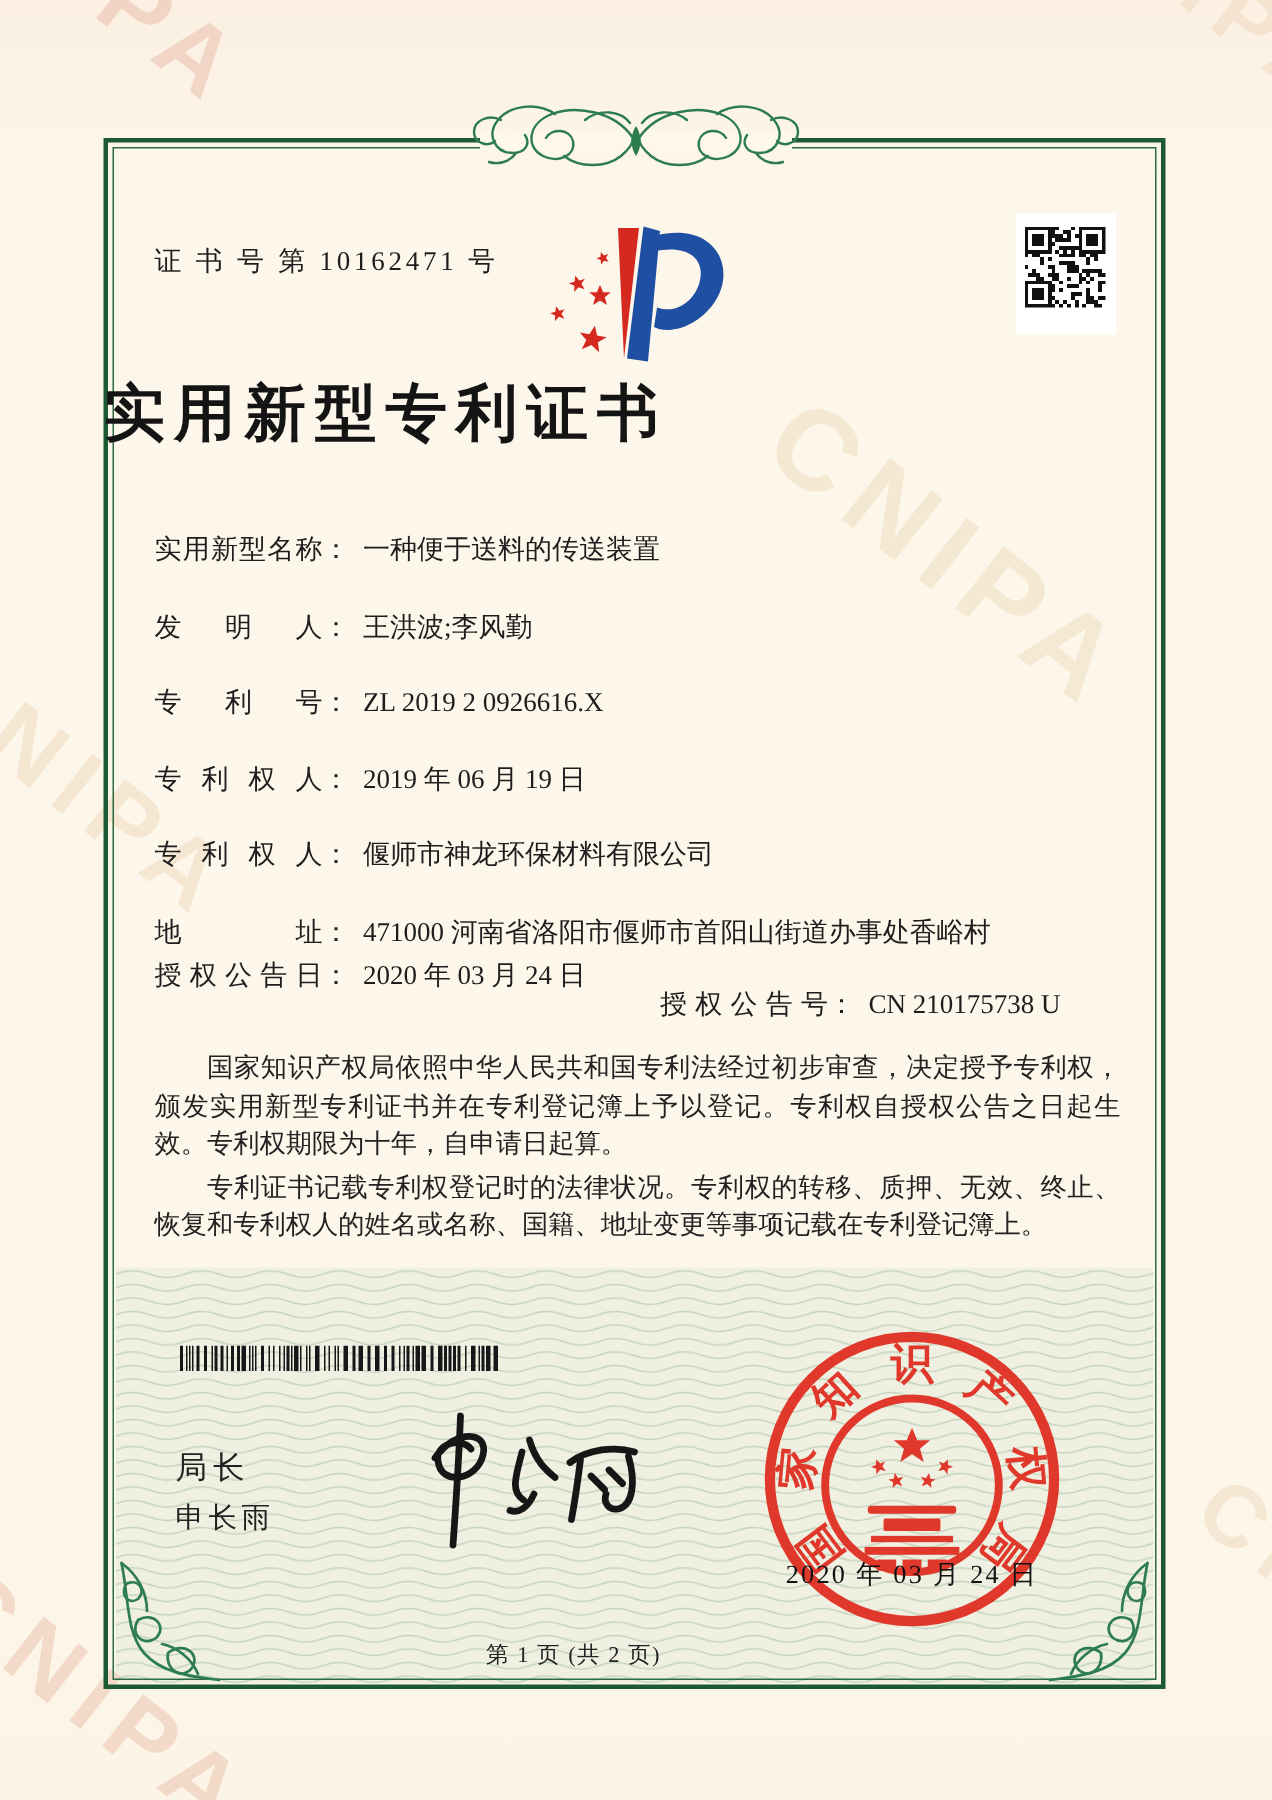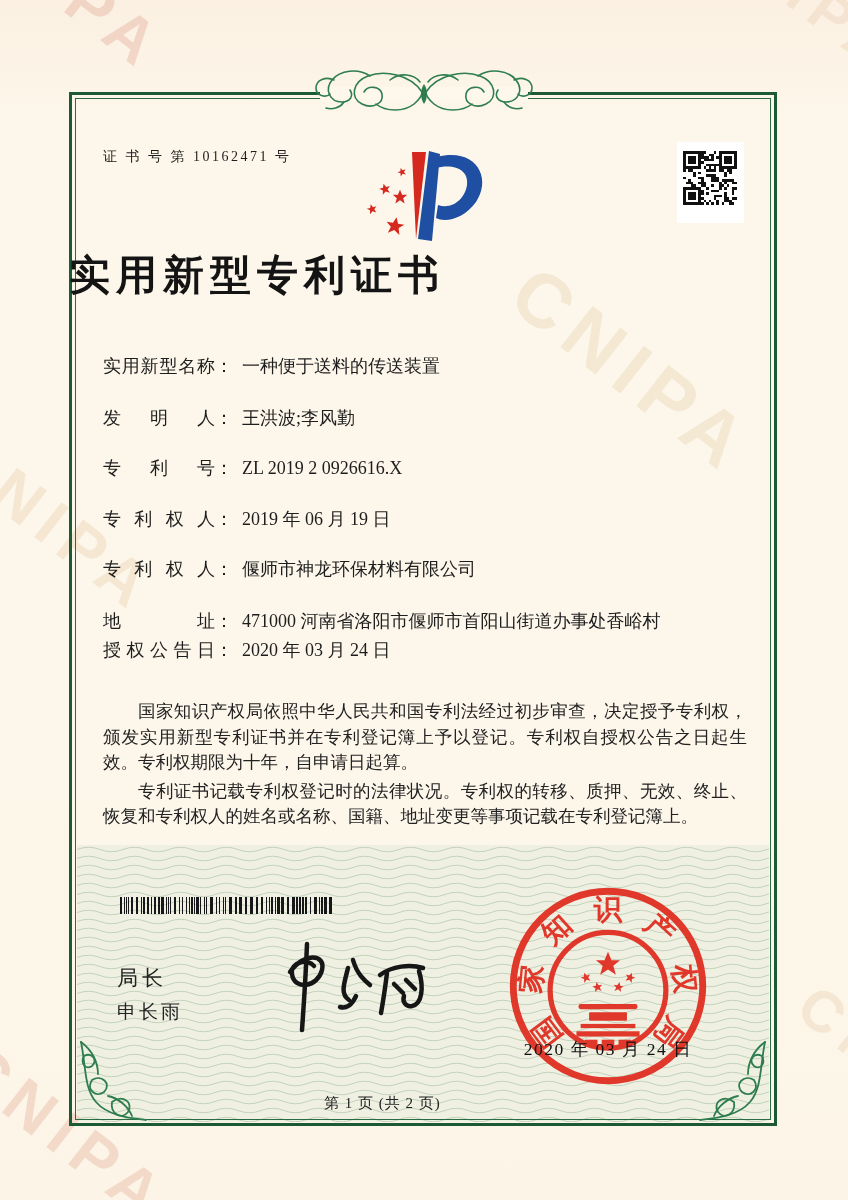--- a/index.html
+++ b/index.html
@@ -8,21 +8,21 @@
     font-family:"Liberation Serif", serif;color:#222}
   .wm{position:absolute;font-family:"Liberation Sans", sans-serif;font-weight:bold;
     transform:rotate(38deg);letter-spacing:10px;z-index:1;white-space:nowrap;user-select:none}
   .waves{position:absolute;left:77px;top:845px;z-index:1}
   .frame-outer{position:absolute;left:69px;top:92px;width:708px;height:1034px;
     border:3px solid #1c5a36;box-sizing:border-box;z-index:2}
   .frame-inner{position:absolute;left:75px;top:98px;width:696px;height:1022px;
     border:1px solid #2a6b44;box-sizing:border-box;z-index:2}
   .flourish{position:absolute;left:306px;top:66px;z-index:3}
   .corner{position:absolute;z-index:3}
-  .cert-no{position:absolute;left:103px;top:148px;font-size:14px;letter-spacing:2.5px;color:#1e1e1e;z-index:3}
+  .cert-no{position:absolute;left:103px;top:162px;font-size:18px;letter-spacing:2.5px;color:#1e1e1e;z-index:3}
   .qr-bg{position:absolute;left:677px;top:142px;width:67px;height:81px;background:#fff;z-index:3}
   .qr{position:absolute;left:683px;top:151px;z-index:4}
   .logo{position:absolute;left:355px;top:139px;z-index:3}
   .title{position:absolute;left:69px;top:248px;width:708px;text-align:left;
     font-size:41px;font-weight:bold;letter-spacing:6px;color:#141414;z-index:3}
   .frow{position:absolute;left:103px;font-size:18px;color:#1d1d1d;white-space:nowrap;z-index:3}
   .flabel{display:inline-block;width:112px;text-align:justify;text-align-last:justify;vertical-align:top}
   .fvalue{margin-left:9px}
   .bodytext{position:absolute;left:103px;top:699px;width:644px;font-size:17.5px;
     line-height:25.5px;text-align:justify;color:#222;z-index:3}
@@ -348,20 +348,23 @@
   </div>
   <div class="frow" style="top:557px">
     <span class="flabel">专利权人</span><span class="fcolon">：</span><span class="fvalue">偃师市神龙环保材料有限公司</span>
   </div>
   <div class="frow" style="top:609px">
     <span class="flabel">地址</span><span class="fcolon">：</span><span class="fvalue">471000 河南省洛阳市偃师市首阳山街道办事处香峪村</span>
   </div>
   <div class="frow" style="top:638px">
     <span class="flabel">授权公告日</span><span class="fcolon">：</span><span class="fvalue">2020 年 03 月 24 日</span>
   </div>
+  <div class="frow" style="top:657px;left:440px">
+    <span class="flabel">授权公告号</span><span class="fcolon">：</span><span class="fvalue">CN 210175738 U</span>
+  </div>
 
   <div class="bodytext">
     <p>国家知识产权局依照中华人民共和国专利法经过初步审查，决定授予专利权，颁发实用新型专利证书并在专利登记簿上予以登记。专利权自授权公告之日起生效。专利权期限为十年，自申请日起算。</p>
     <p>专利证书记载专利权登记时的法律状况。专利权的转移、质押、无效、终止、恢复和专利权人的姓名或名称、国籍、地址变更等事项记载在专利登记簿上。</p>
   </div>
 
   <svg id="barcode" class="barcode" width="216" height="17" viewBox="0 0 216 17" preserveAspectRatio="none" fill="#17171a">
       <rect x="0" y="0" width="2" height="17"></rect>
       <rect x="4" y="0" width="1" height="17"></rect>
       <rect x="6" y="0" width="1" height="17"></rect>

